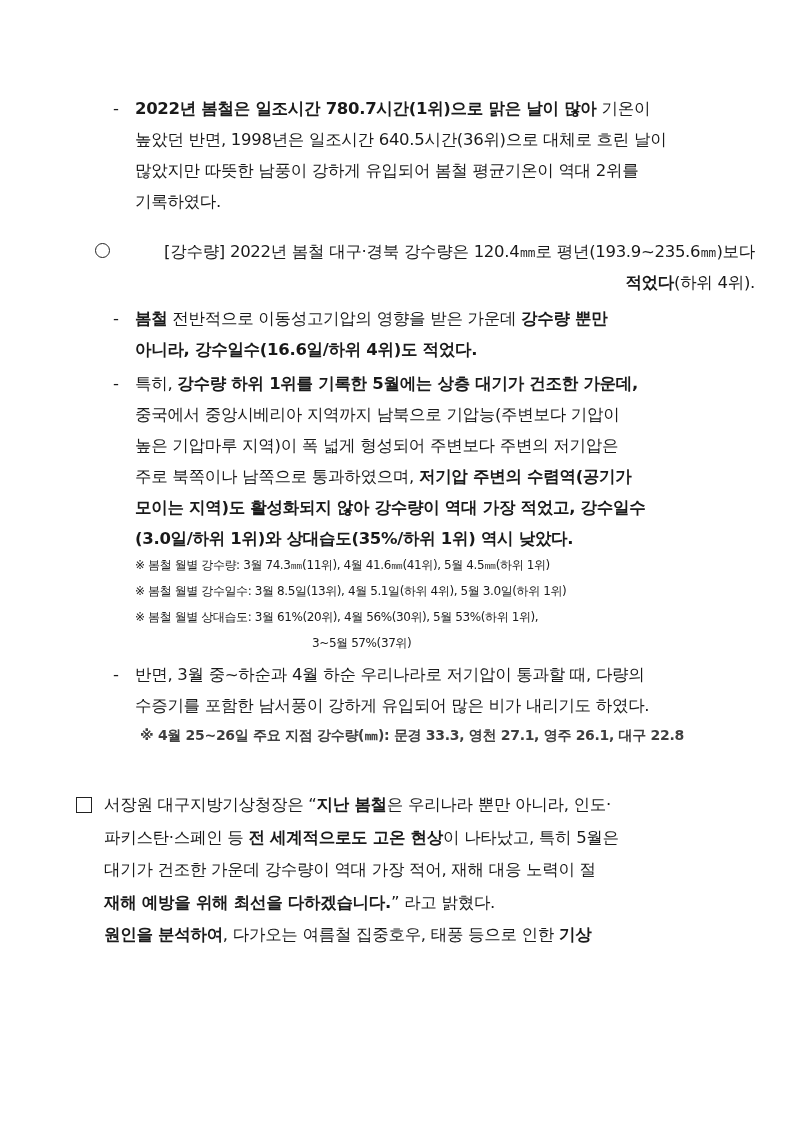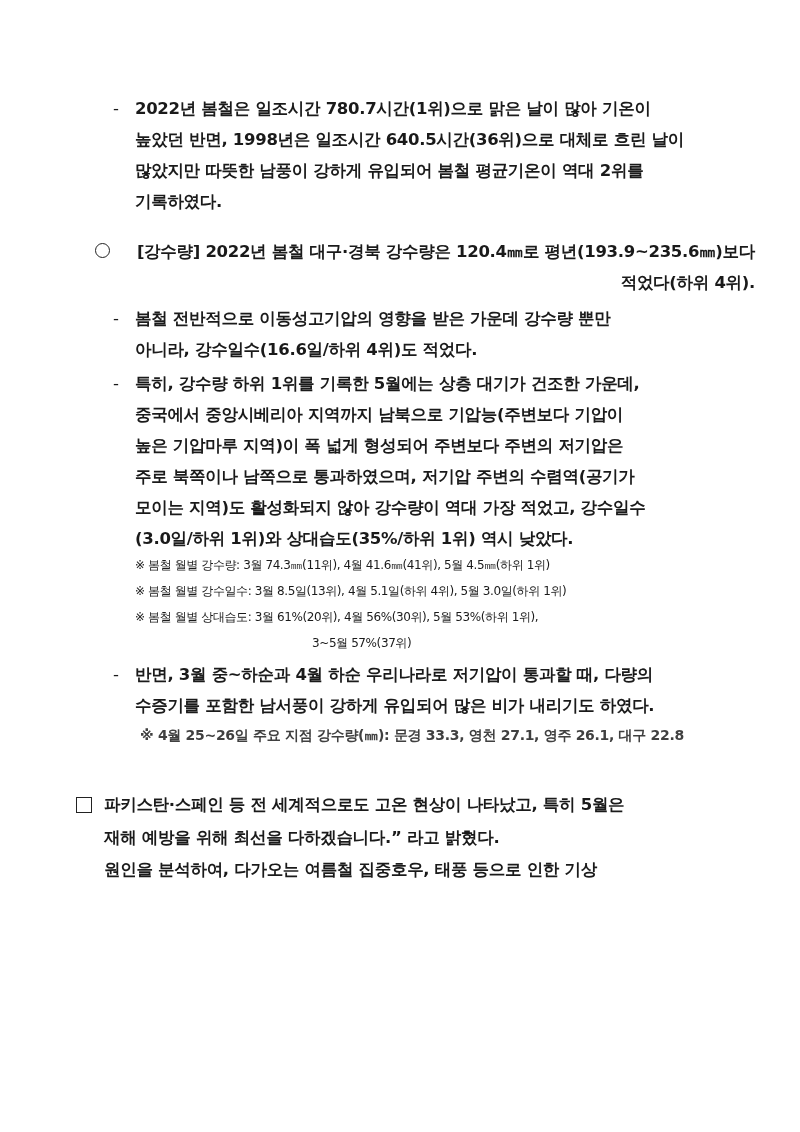--- a/index.html
+++ b/index.html
@@ -5,21 +5,21 @@
   html, body { margin: 0; padding: 0; background: #ffffff; }
   body {
     width: 800px; height: 1132px; position: relative; overflow: hidden;
     font-family: "DejaVu Sans", "Liberation Sans", sans-serif;
     color: #1a1a1a;
   }
   .page { position: absolute; left: 0; top: 0; width: 800px; height: 1132px; }
   .para { position: absolute; font-size: 16.5px; line-height: 31px; letter-spacing: -0.3px; }
   .para .mark { position: absolute; top: 0; }
   .b { font-weight: bold; }
-  .n { font-weight: bold; }
+  .n { font-weight: normal; }
   .line { white-space: nowrap; display: block; }
   .note { position: absolute; font-size: 12px; line-height: 24px; letter-spacing: -0.4px; white-space: nowrap; }
   .note-last { position: absolute; font-size: 14px; font-weight: bold; letter-spacing: -0.3px; white-space: nowrap; color: #404040; }
   .circle-mark { display:inline-block; width:13px; height:13px; border:1.3px solid #222; border-radius:50%; vertical-align:-1px; }
   .square-mark { display:inline-block; width:14px; height:14px; border:1.2px solid #222; vertical-align:-2px; }
 </style>
 </head>
 <body>
 
 <div class="page">
@@ -73,19 +73,21 @@
         <span class="line"><span class="n">반면, 3월 중~하순과 4월 하순 우리나라로 저기압이 통과할 때, 다량의</span></span>
         <span class="line"><span class="n">수증기를 포함한 남서풍이 강하게 유입되어 많은 비가 내리기도 하였다.</span></span>
       </div>
   </div>
 
   <div class="note-last" style="left:140px; top:727px;">※ 4월 25~26일 주요 지점 강수량(㎜): 문경 33.3, 영천 27.1, 영주 26.1, 대구 22.8</div>
 
   <div class="para" style="left:76px; top:789px; width:680px; line-height:32.5px;">
     <span class="mark" style="left:0; top:1px;"><span class="square-mark"></span></span>
     <div style="padding-left:28px;">
+        <span class="line"><span class="n">서장원 대구지방기상청장은 “</span><span class="b">지난 봄철</span><span class="n">은 우리나라 뿐만 아니라, 인도·</span></span>
         <span class="line"><span class="n">파키스탄·스페인 등 </span><span class="b">전 세계적으로도 고온 현상</span><span class="n">이 나타났고, 특히 5월은</span></span>
+        <span class="line"><span class="n">대기가 건조한 가운데 강수량이 역대 가장 적어, 재해 대응 노력이 절</span></span>
         <span class="line"><span class="b">재해 예방을 위해 최선을 다하겠습니다.</span><span class="n">” 라고 밝혔다.</span></span>
         <span class="line"><span class="b">원인을 분석하여</span><span class="n">, 다가오는 여름철 집중호우, 태풍 등으로 인한 </span><span class="b">기상</span></span>
       </div>
   </div>
 
 </div>
 
 </body></html>

